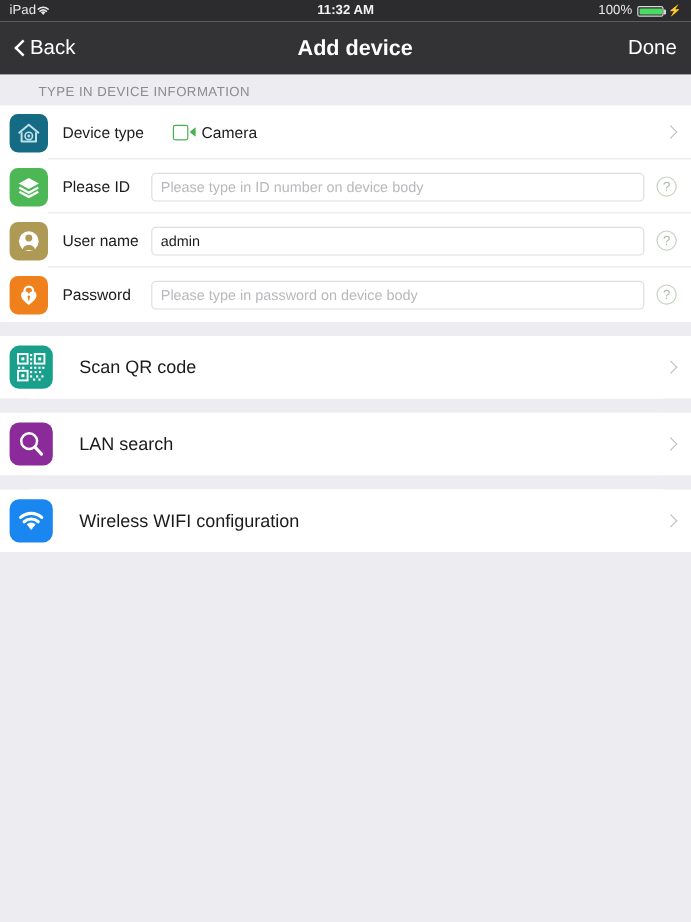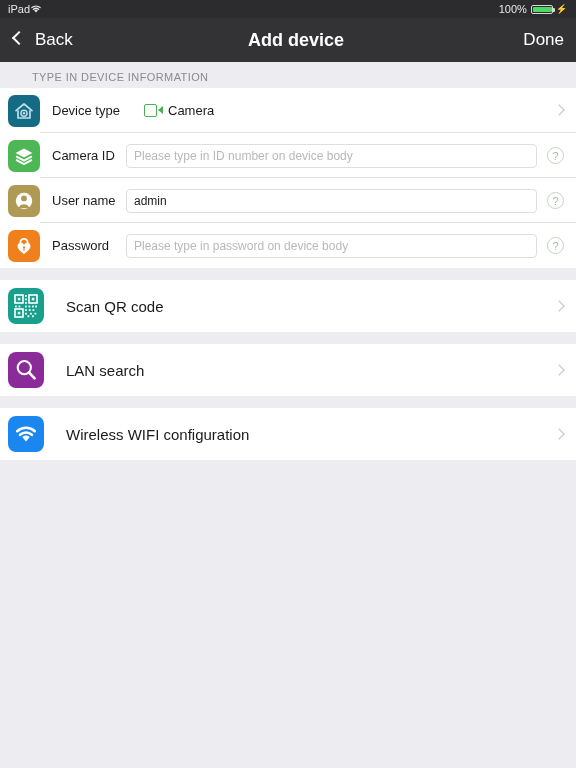--- a/index.html
+++ b/index.html
@@ -24,21 +24,21 @@
   .batt{width:22px;height:9px;border:1px solid #d8d8d8;border-radius:2px;position:relative;display:inline-block;}
   .batt::after{content:"";position:absolute;right:-3px;top:2px;width:2px;height:4px;background:#d8d8d8;border-radius:0 1px 1px 0;}
   .batt-fill{position:absolute;left:1px;top:1px;bottom:1px;width:19px;background:#4cd964;border-radius:1px;}
   .bolt{font-size:9px;color:#e8e8e8;line-height:1;}
 
   
   .navbar{
     height:44px; background:#333336; display:flex; align-items:center;
     padding:0 12px; position:relative; color:#fff;
   }
-  .nav-back{display:flex;gap:13px;font-size:17px;color:#fff;cursor:pointer;z-index:2;}
+  .nav-back{display:flex;align-items:center;gap:3px;font-size:17px;color:#fff;cursor:pointer;z-index:2;}
   .chev-left{width:10px;height:17px;position:relative;display:inline-block;}
   .chev-left::before{
     content:""; position:absolute; left:2px; top:3px; width:8px;height:8px;
     border-left:2.2px solid #fff; border-bottom:2.2px solid #fff;
     transform:rotate(45deg);
   }
   .nav-title{
     position:absolute; left:16px; right:0; text-align:center;
     font-size:18px; font-weight:bold; color:#fff; pointer-events:none;
   }
@@ -116,20 +116,21 @@
   <div class="sb-left">
     <span>iPad</span>
     <span class="wifi-glyph">
       <svg width="12" height="10" viewBox="0 0 12 10">
         <path d="M6 8.6 L4.1 6.2 A3 3 0 0 1 7.9 6.2 Z" fill="#e8e8e8"></path>
         <path d="M1.9 3.6 A6.2 6.2 0 0 1 10.1 3.6" stroke="#e8e8e8" stroke-width="1.3" fill="none" stroke-linecap="round"></path>
         <path d="M3.3 5.4 A4.2 4.2 0 0 1 8.7 5.4" stroke="#e8e8e8" stroke-width="1.3" fill="none" stroke-linecap="round"></path>
       </svg>
     </span>
   </div>
+  <div class="sb-center">11:32 AM</div>
   <div class="sb-right">
     <span>100%</span>
     <span class="batt">
         <span class="batt-fill"></span>
       </span>
     <span class="bolt">⚡</span>
   </div>
 </div>
 
 <div class="navbar">
@@ -170,21 +171,21 @@
     </div>
 
     <div class="row">
       <div class="icon" style="background:#4cb754;">
         <svg width="22" height="22" viewBox="0 0 22 22">
           <path d="M11 3.4 L19.4 8 L11 12.6 L2.6 8 Z" fill="#fff"></path>
           <path d="M3.1 11.3 L11 15.6 L18.9 11.3" stroke="#fff" stroke-width="2" fill="none" stroke-linejoin="round"></path>
           <path d="M3.1 14.8 L11 19.1 L18.9 14.8" stroke="#fff" stroke-width="2" fill="none" stroke-linejoin="round"></path>
         </svg>
       </div>
-      <div class="row-label">Camera ID</div>
+      <div class="row-label">Please ID</div>
       <div class="field ph">Please type in ID number on device body</div>
       <div class="help">?</div>
       <div class="sep"></div>
     </div>
 
     <div class="row">
       <div class="icon" style="background:#ae9a55;">
         <svg width="22" height="22" viewBox="0 0 22 22">
           <circle cx="11" cy="11" r="8.2" fill="#fff"></circle>
           <circle cx="11" cy="8.4" r="2.9" fill="#ae9a55"></circle>

